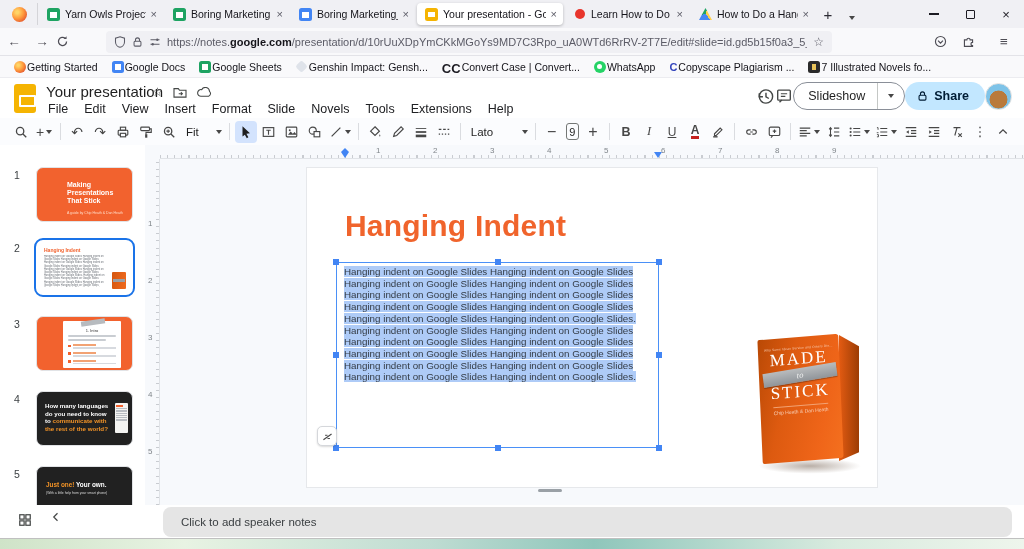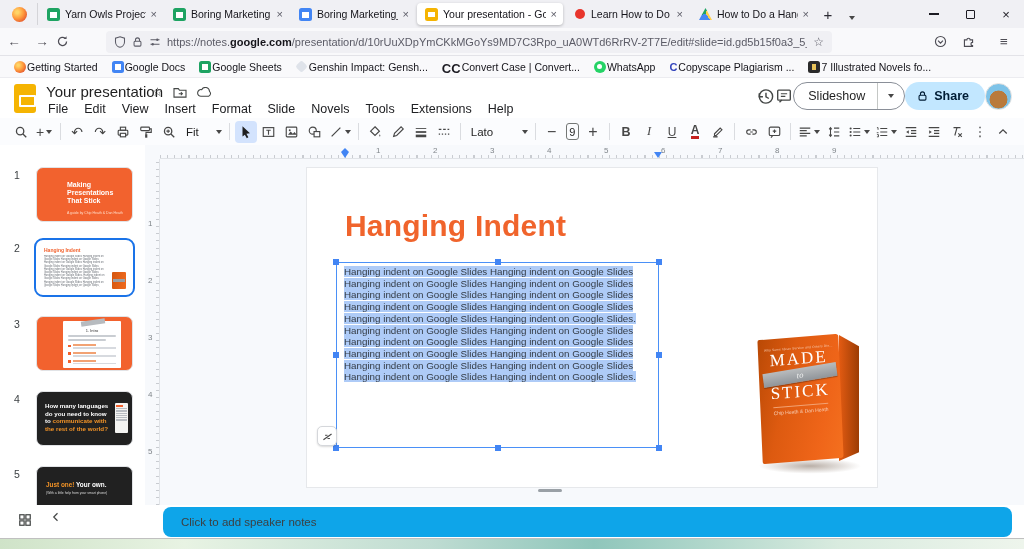--- a/index.html
+++ b/index.html
@@ -131,21 +131,21 @@
   .bmade,.bstick { font-family:"Liberation Serif", serif; font-size:17px; color:#fff; letter-spacing:2px; line-height:17px; }
   .btape { width:74px; height:14px; background:linear-gradient(180deg,#b9bcbe,#8f9499); transform:rotate(-5deg); margin:1px 0; display:flex; align-items:center; justify-content:center; font-family:"Liberation Serif",serif; font-style:italic; font-size:8.5px; color:#f2f2f2; box-shadow:0 1px 1px rgba(0,0,0,.3); }
   .bauth { margin-top:5px; font-size:5px; color:#f8d0b8; border-top:.5px solid #f2a273; padding-top:2px; }
 
   .draghdl { position:absolute; left:393px; top:344px; width:24px; height:3px; background:#9aa0a6; border-radius:2px; }
 
   
   .notesrow { position:absolute; left:0; top:505px; width:1024px; height:33px; background:#fff; }
   .gridbtn { position:absolute; left:18px; top:8px; color:#444746; }
   .chevl { position:absolute; left:50px; top:6px; color:#444746; font-size:13px; }
-  .notespanel { position:absolute; left:163px; top:2px; width:849px; height:30px; background:#0ea5e9; border-radius:8px; display:flex; align-items:center; padding-left:18px; font-size:11.5px; color:#3c4043; }
+  .notespanel { position:absolute; left:163px; top:2px; width:849px; height:30px; background:#e5e5e5; border-radius:8px; display:flex; align-items:center; padding-left:18px; font-size:11.5px; color:#3c4043; }
 
   .bottomstrip { position:absolute; left:0; top:538px; width:1024px; height:11px; border-top:1px solid #c0c0c0;
     background:linear-gradient(90deg,#cfe3c8,#e8f3e3 18%,#bfdcd2 42%,#8fc6bb 58%,#d9ebdf 82%,#eef5ec); }
 </style>
 </head>
 <body>
 
 <div class="screen">
 
   <div class="tabbar">

